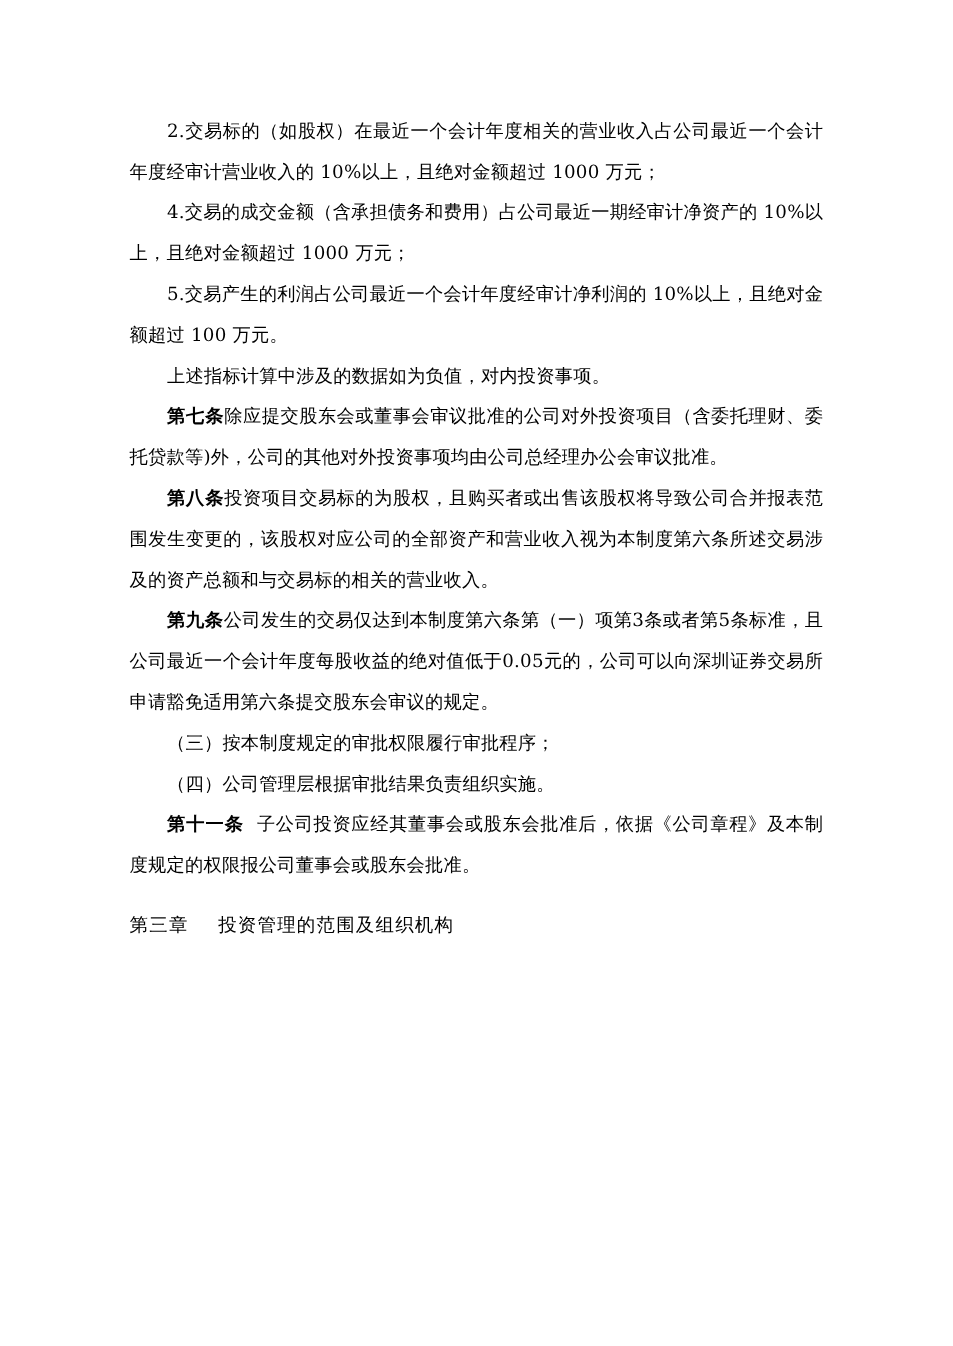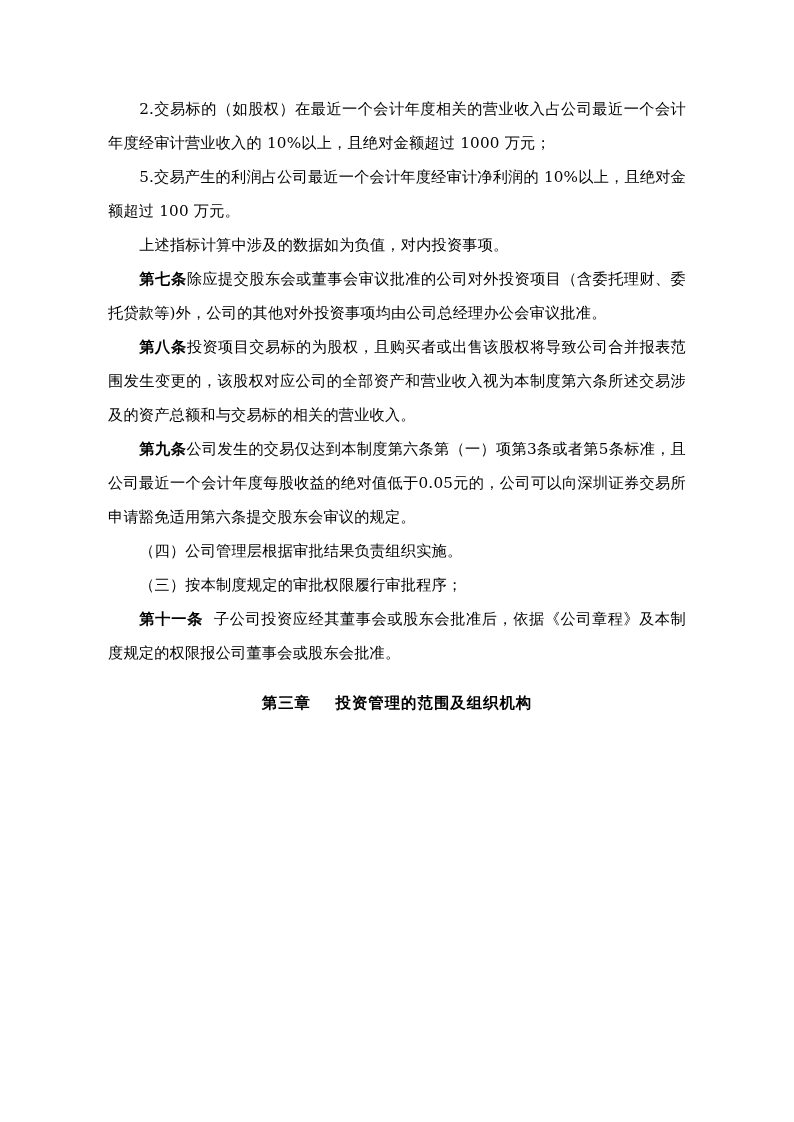--- a/index.html
+++ b/index.html
@@ -36,40 +36,42 @@
     text-indent: 2.05em;
   }
   .art-label {
     font-weight: bold;
     letter-spacing: 0.5px;
   }
   .chapter-title {
     margin-top: 16px;
     font-size: 15.4px;
     line-height: 34px;
-    font-weight: bold;
-    text-align: center;
+    font-weight: normal;
     letter-spacing: 1px;
   }
   .chapter-title .gap {
     display: inline-block;
     width: 1.6em;
   }
 </style>
 </head>
 <body>
 
 <div class="page">
   <div class="doc-body">
 
     <p class="para indent2">
       <span>2.交易标的（如股权）在最近一个会计年度相关的营业收入占公司最近一个会计年度经审计营业收入的 10%以上，且绝对金额超过 1000 万元；</span>
     </p>
 
 
+    <p class="para indent2">
+      <span>4.交易的成交金额（含承担债务和费用）占公司最近一期经审计净资产的 10%以上，且绝对金额超过 1000 万元；</span>
+    </p>
 
     <p class="para indent2">
       <span>5.交易产生的利润占公司最近一个会计年度经审计净利润的 10%以上，且绝对金额超过 100 万元。</span>
     </p>
 
     <p class="para indent2">
       <span>上述指标计算中涉及的数据如为负值，对内投资事项。</span>
     </p>
 
     <p class="para indent2">
@@ -81,25 +83,25 @@
     </p>
 
     <p class="para indent2">
       <span class="art-label">第九条</span><span>公司发生的交易仅达到本制度第六条第（一）项第3条或者第5条标准，且公司最近一个会计年度每股收益的绝对值低于0.05元的，公司可以向深圳证券交易所申请豁免适用第六条提交股东会审议的规定。</span>
     </p>
 
 
 
 
     <p class="para indent2">
-      <span>（四）公司管理层根据审批结果负责组织实施。</span>
+      <span>（三）按本制度规定的审批权限履行审批程序；</span>
     </p>
 
     <p class="para indent2">
-      <span>（三）按本制度规定的审批权限履行审批程序；</span>
+      <span>（四）公司管理层根据审批结果负责组织实施。</span>
     </p>
 
     <p class="para indent2">
       <span class="art-label">第十一条</span><span class="gap">&nbsp;&nbsp;</span><span>子公司投资应经其董事会或股东会批准后，依据《公司章程》及本制度规定的权限报公司董事会或股东会批准。</span>
     </p>
 
 
     <div class="chapter-title">
       <span>第三章</span><span class="gap"></span><span>投资管理的范围及组织机构</span>
     </div>

